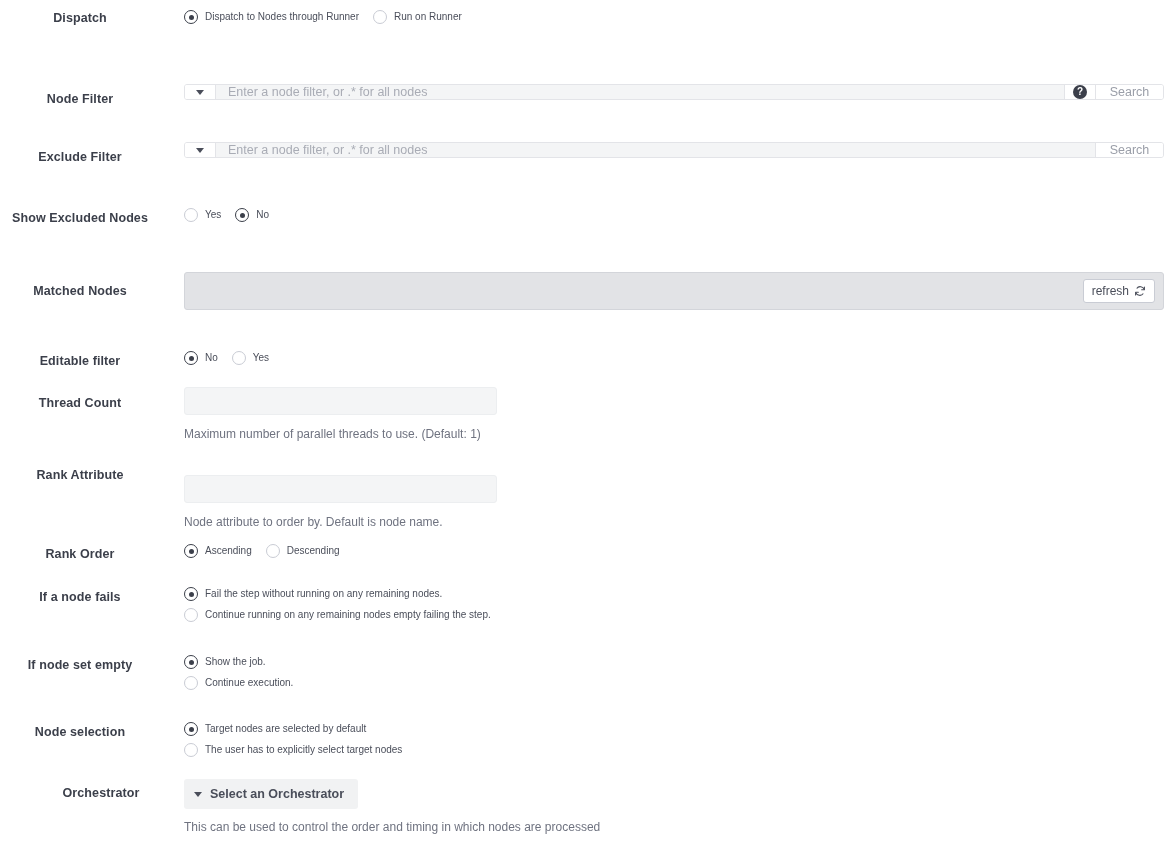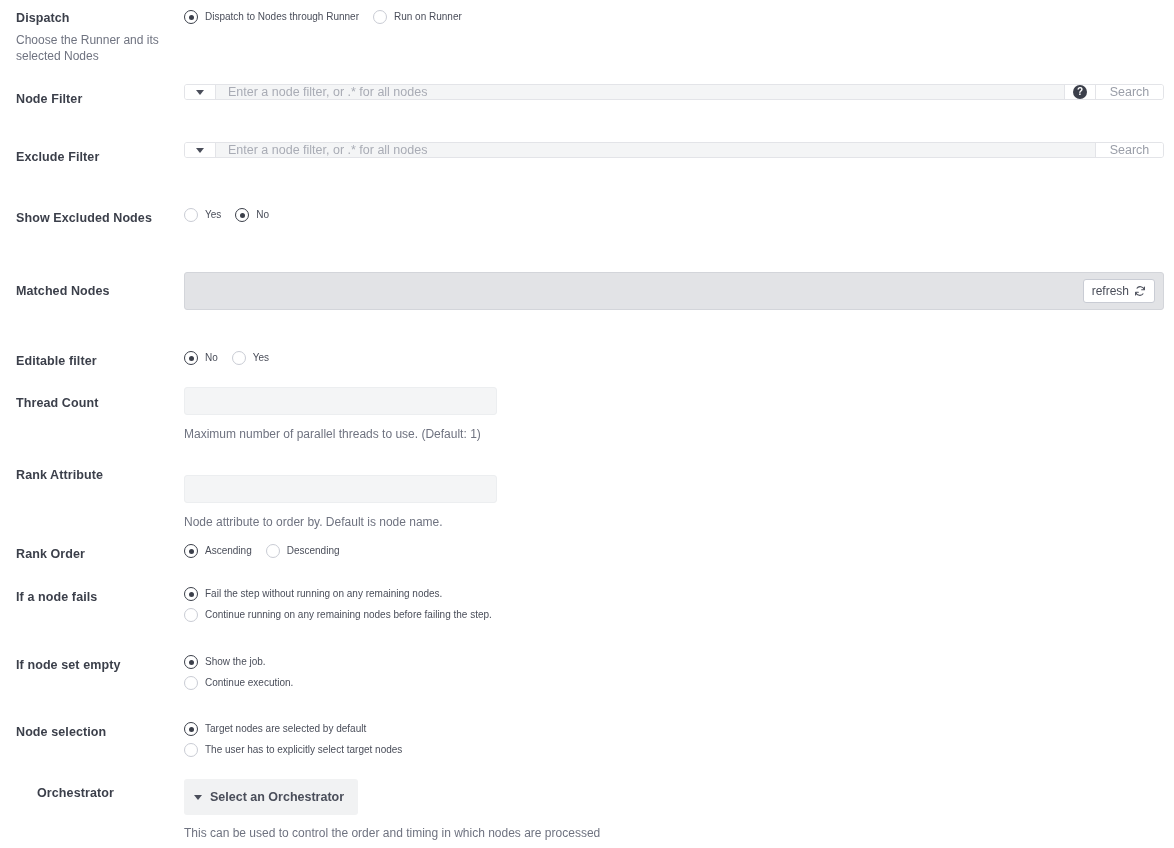--- a/index.html
+++ b/index.html
@@ -22,23 +22,23 @@
   }
 
   
   .row {
     position: absolute;
     left: 0;
     width: 1174px;
   }
   .label-col {
     position: absolute;
-    left: 16px;
+    left: 0;
     width: 160px;
-    text-align: left;
+    text-align: center;
     font-weight: bold;
     font-size: 12.5px;
     color: #3b3f4a;
     letter-spacing: 0.1px;
     line-height: 16px;
   }
   .label-sub {
     font-weight: normal;
     color: #6f7380;
     font-size: 12px;
@@ -223,41 +223,40 @@
     font-family: "Liberation Sans", sans-serif;
     font-size: 12.5px;
     color: #4a4e5a;
     padding: 0 10px;
   }
 
   
   .orch-btn {
     display: inline-flex;
     align-items: center;
-    height: 36px;
+    height: 30px;
     padding: 0 14px 0 10px;
     background: #f1f2f3;
     border: none;
     border-radius: 3px;
     font-family: "Liberation Sans", sans-serif;
     font-size: 12.5px;
     font-weight: bold;
     color: #4a4e5a;
   }
   .orch-btn .caret { margin-right: 8px; }
 </style>
 </head>
 <body>
 
 <div class="form">
 
   <div class="row" style="top:10px;">
     <div class="label-col" style="top:0;">
       <div>Dispatch</div>
-      <div class="label-sub">Choose the Runner and its selected Nodes</div>
     </div>
     <div class="field-col" style="top:0;">
       <div class="radio-group">
         <label class="radio-item">
           <span class="radio checked"></span>
           <span class="radio-label">Dispatch to Nodes through Runner</span>
         </label>
         <label class="radio-item">
           <span class="radio"></span>
           <span class="radio-label">Run on Runner</span>
@@ -381,21 +380,21 @@
   <div class="row" style="top:587px;">
     <div class="label-col" style="top:2px;">If a node fails</div>
     <div class="field-col" style="top:0;">
       <div class="radio-stack">
         <label class="radio-item">
           <span class="radio checked"></span>
           <span class="radio-label">Fail the step without running on any remaining nodes.</span>
         </label>
         <label class="radio-item">
           <span class="radio"></span>
-          <span class="radio-label">Continue running on any remaining nodes before failing the step.</span>
+          <span class="radio-label">Continue running on any remaining nodes empty failing the step.</span>
         </label>
       </div>
     </div>
   </div>
 
   <div class="row" style="top:655px;">
     <div class="label-col" style="top:2px;">If node set empty</div>
     <div class="field-col" style="top:0;">
       <div class="radio-stack">
         <label class="radio-item">

